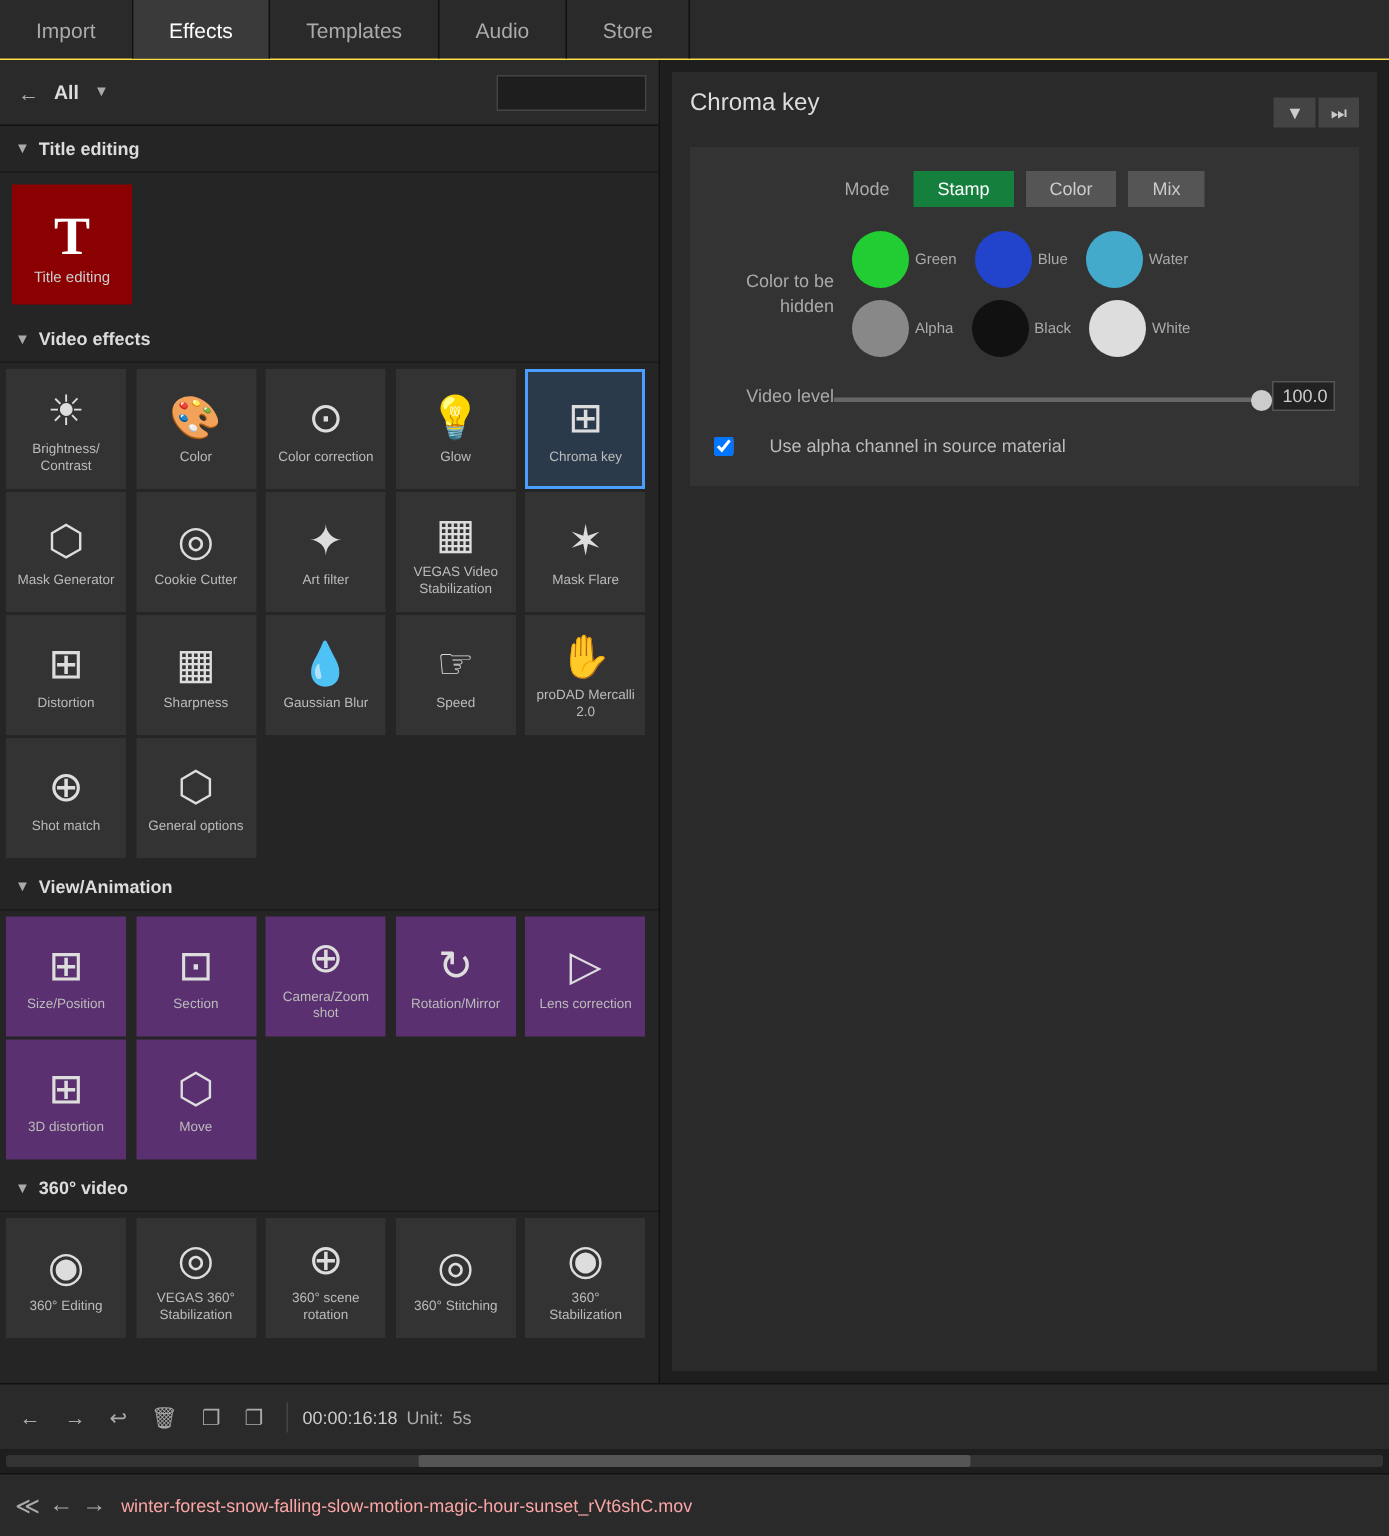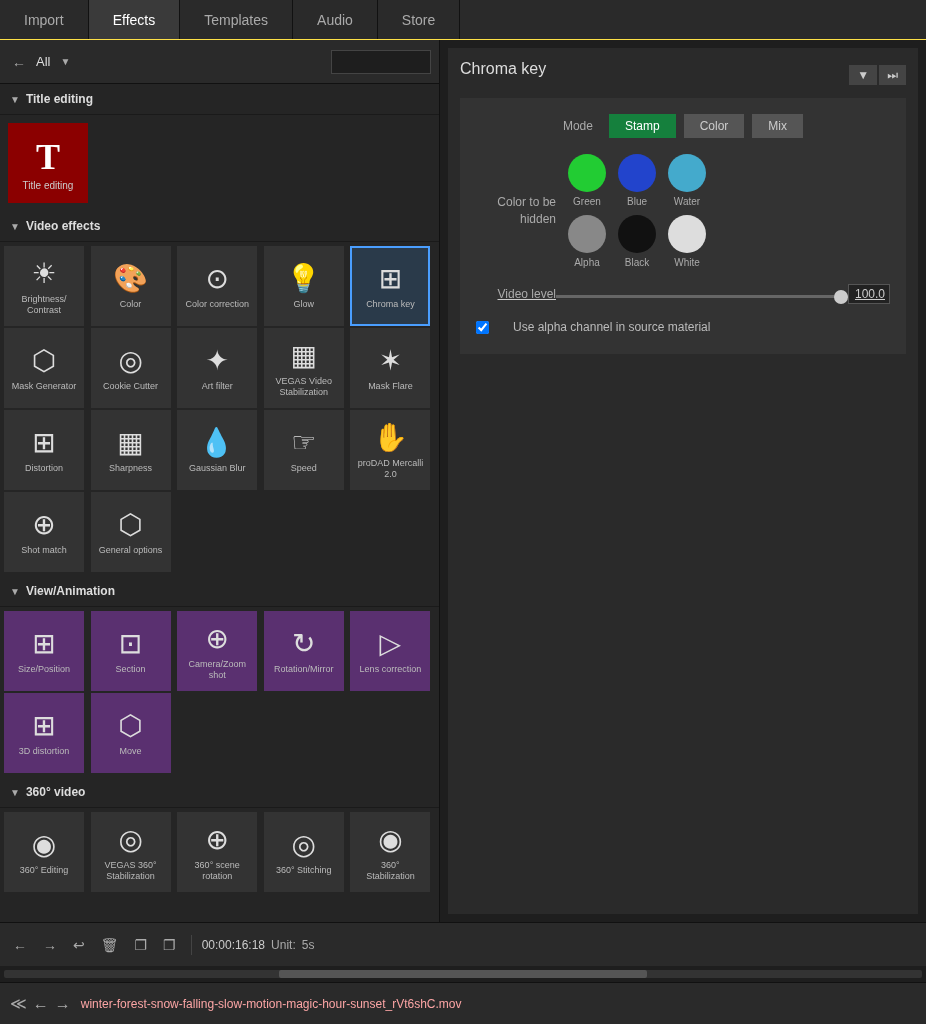--- a/index.html
+++ b/index.html
@@ -76,20 +76,21 @@
       padding: 2px 4px;
     }
     .filter-dropdown {
       display: flex;
       align-items: center;
       gap: 10px;
       color: #ddd;
       font-size: 13px;
       flex: 1;
       cursor: pointer;
+      font-weight: bold;
     }
     .filter-dropdown .arrow { font-size: 10px; color: #aaa; }
     .search-input {
       background: #1e1e1e;
       border: 1px solid #444;
       color: #ccc;
       padding: 4px 8px;
       font-size: 12px;
       width: 100px;
       outline: none;
@@ -242,39 +243,38 @@
       display: flex;
       flex-direction: column;
       gap: 8px;
     }
     .color-row {
       display: flex;
       gap: 12px;
     }
     .color-option {
       display: flex;
-      flex-direction: column;
+      flex-direction: row;
       align-items: center;
       gap: 4px;
       cursor: pointer;
     }
     .color-circle {
       width: 38px;
       height: 38px;
       border-radius: 50%;
       border: 2px solid transparent;
     }
     .color-name { font-size: 10px; color: #aaa; }
 
     
     .video-level-row {
       display: flex;
       align-items: center;
       margin-bottom: 12px;
-      text-decoration: underline;
     }
     .video-level-label { color: #aaa; font-size: 12px; min-width: 80px; text-align: right; }
     .slider-container { flex: 1; position: relative; }
     input[type=range] {
       width: 100%;
       -webkit-appearance: none;
       height: 3px;
       background: #666;
       outline: none;
     }

